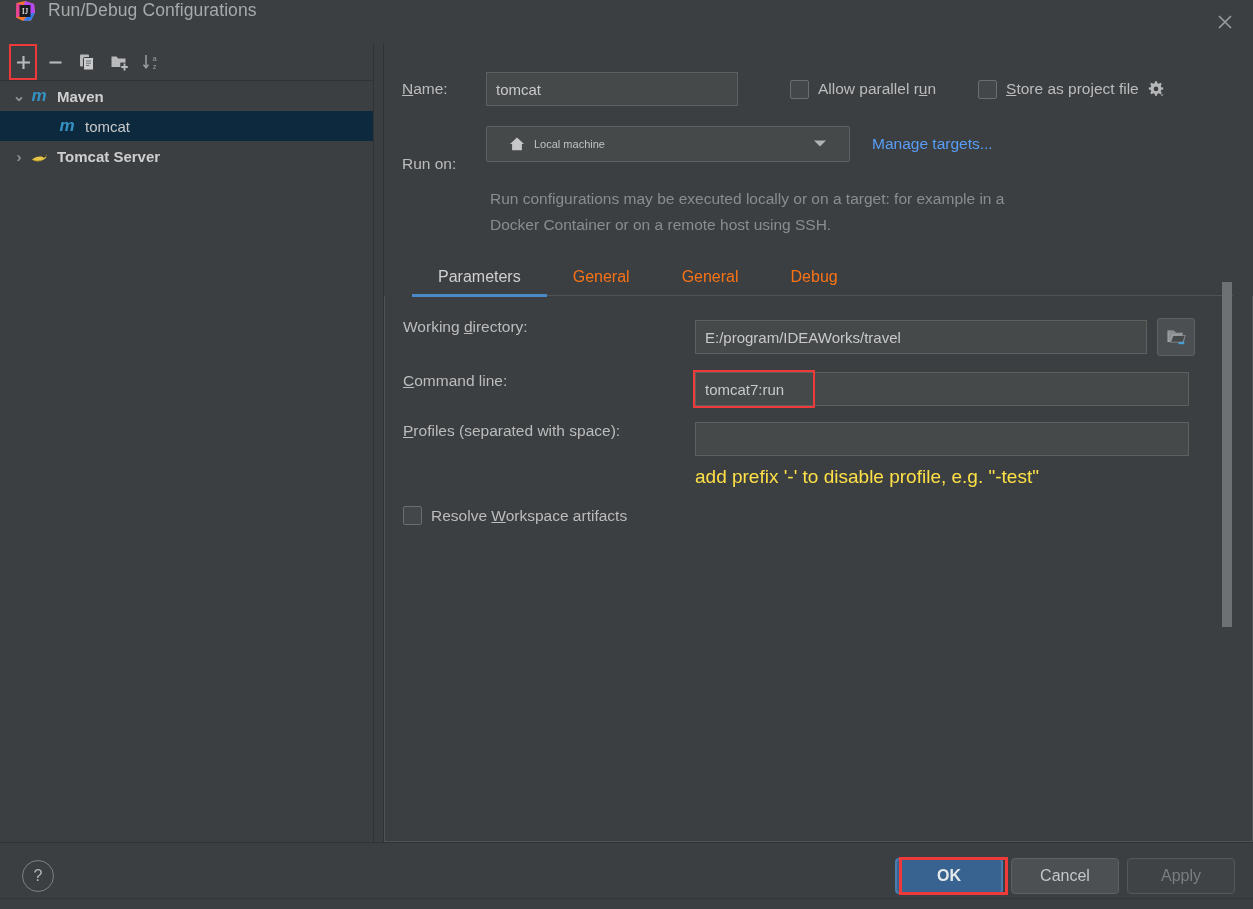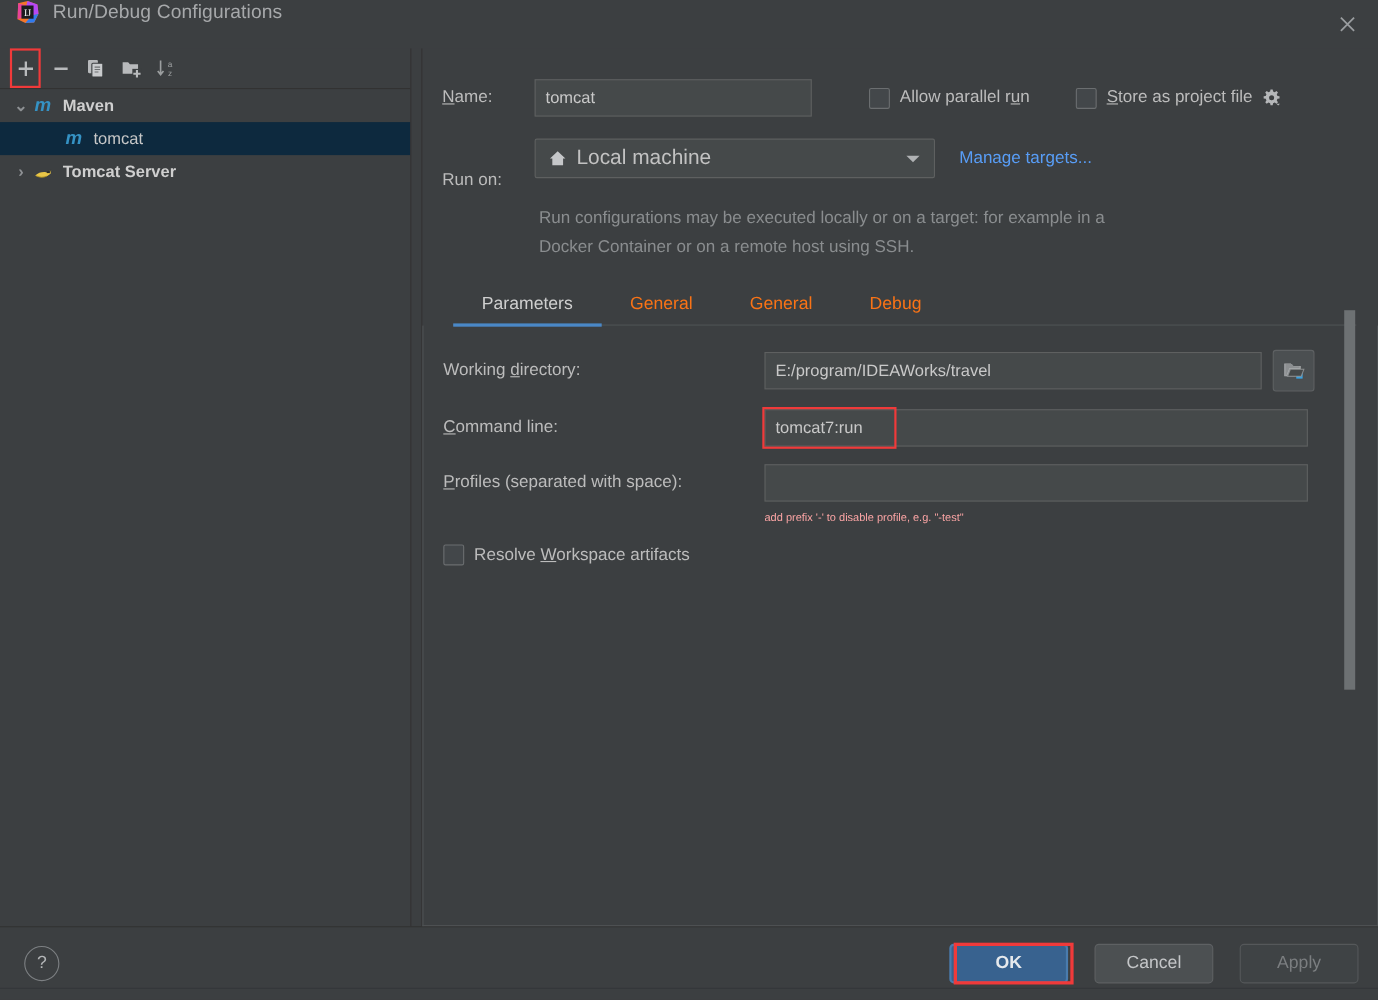--- a/index.html
+++ b/index.html
@@ -195,23 +195,23 @@
 
   .runon-row { height: 56px; }
   .runon-label { width: 84px; margin-top: 40px; }
   .combo {
     width: 364px; height: 36px;
     background: #45494a;
     border: 1px solid #5e6060;
     border-radius: 2px;
     display: flex;
     align-items: center;
-    padding: 0 12px;
+    padding: 0 22px;
     box-sizing: border-box;
-    font-size: 19px;
+    font-size: 11px;
     color: #c2c2c2;
   }
   .combo .home-ic { margin-right: 9px; display:flex; }
   .combo .caret { margin-left: auto; }
 
   .hint {
     color: #8a8d8f;
     font-size: 15.5px;
     line-height: 26px;
     margin: 14px 0 0 88px;
@@ -252,21 +252,21 @@
     border-top: none;
     margin: 0 0 0 10px;
     flex: 1 1 auto;
     padding: 22px 0 0 0;
     position: relative;
     min-height: 0;
   }
 
   .p-row {
     display: flex;
-    align-items: center;
+    align-items: flex-start;
     padding: 0 0 0 18px;
     margin-bottom: 16px;
   }
   .p-lbl { width: 292px; font-size: 15.5px; color: #bcbcbc; }
   .p-field-wrap { position: relative; display: flex; align-items: center; }
   .wd-input {
     width: 452px; height: 34px;
     padding-right: 44px;
   }
   .inline-browse {
@@ -288,22 +288,22 @@
   .cmd-hl {
     position: absolute;
     left: -2px; top: -2px;
     width: 122px; height: 38px;
     border: 2px solid #f03a3a;
     box-sizing: border-box;
     pointer-events: none;
   }
   .prof-input { width: 494px; height: 34px; }
   .sub-hint {
-    font-size: 10px;
-    color: #fca5a5;
+    font-size: 19px;
+    color: #fde047;
     padding-left: 310px;
     margin-top: -6px;
     margin-bottom: 18px;
   }
   .resolve-row { padding-left: 18px; display:flex; align-items:center; }
 
   
   .panel-scroll {
     position: absolute;
     right: 21px;
@@ -330,21 +330,21 @@
     display: flex; align-items: center; justify-content: center;
     font-size: 16px;
   }
   .footer-spacer { flex: 1 1 auto; }
   .btn {
     height: 36px;
     min-width: 108px;
     border-radius: 4px;
     display: flex; align-items: center; justify-content: center;
     font-size: 16px;
-    margin-left: 24px;
+    margin-left: 8px;
     box-sizing: border-box;
   }
   .btn.default {
     background: #38628f;
     border: 2px solid #4a7cae;
     color: #e6e9ec;
     font-weight: bold;
     position: relative;
   }
   .btn.default .okhl {

